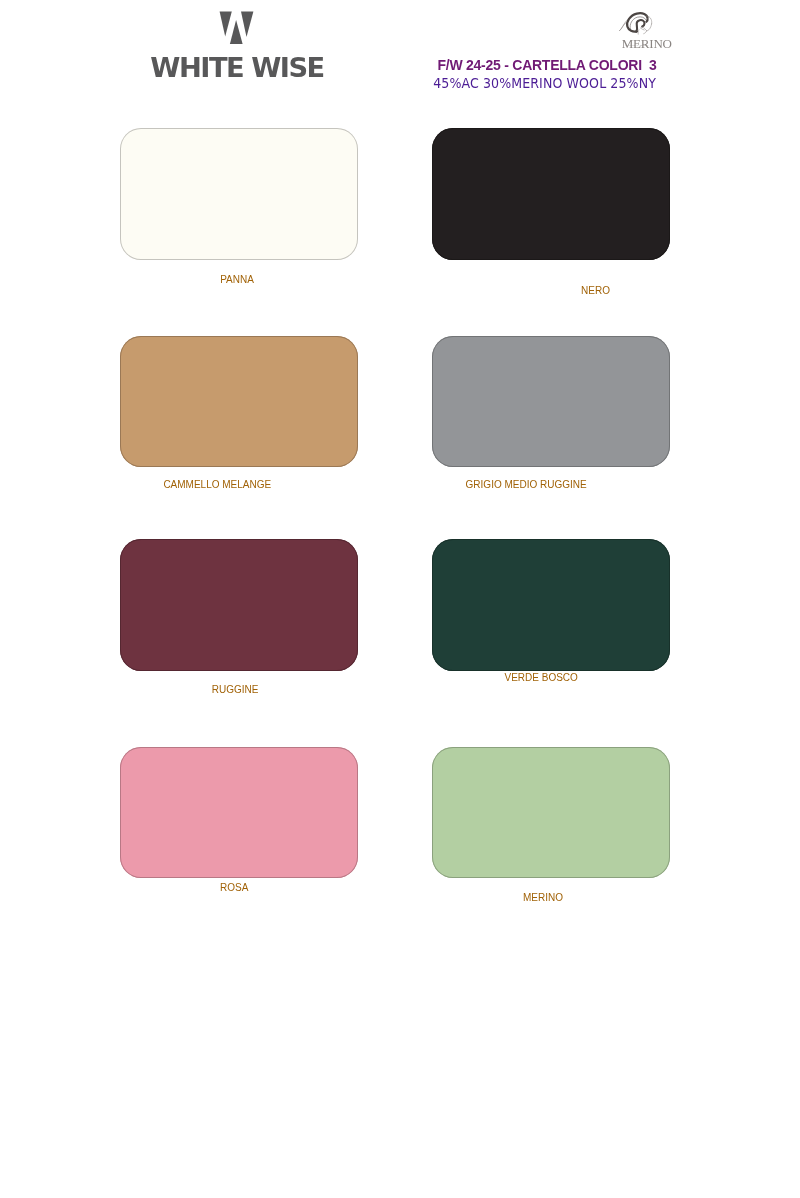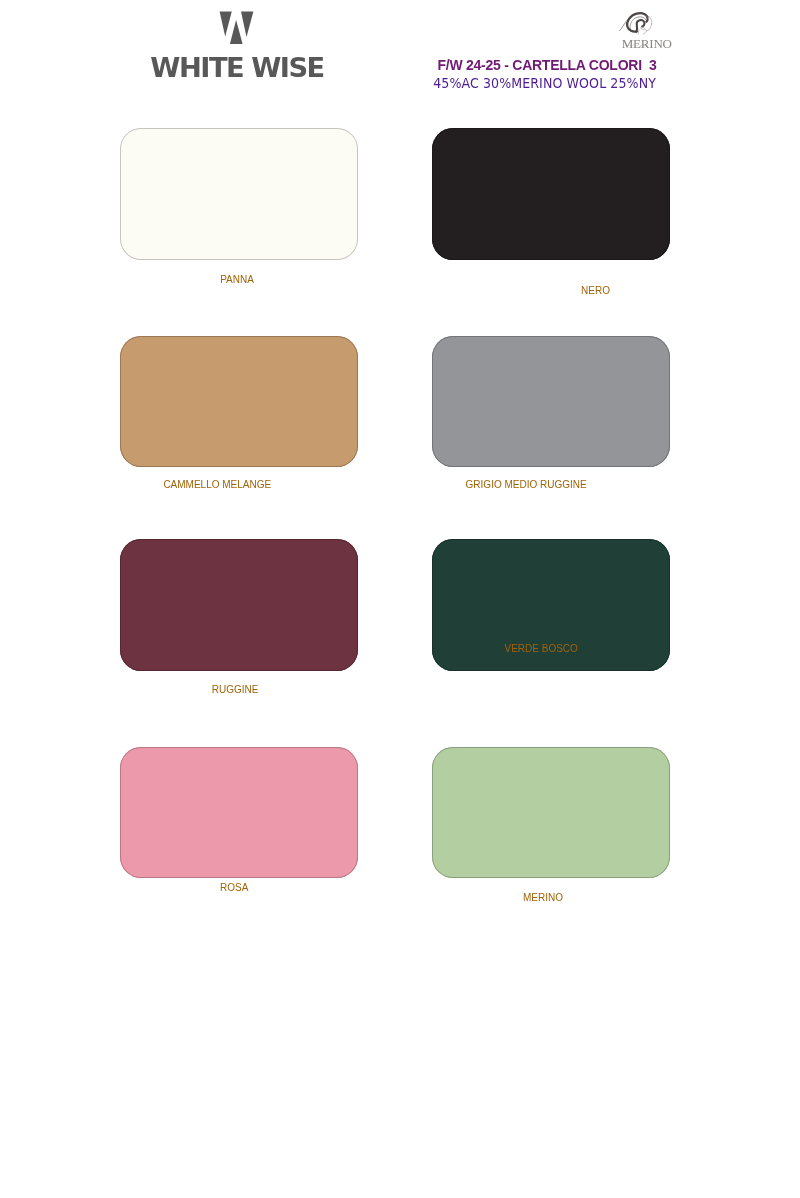--- a/index.html
+++ b/index.html
@@ -86,19 +86,19 @@
       <div class="lbl" style="left: 220.2px; top: 274.6px;">PANNA</div>
       <div class="sw" style="left: 431.75px; top: 128.4px; width: 238.4px; height: 131.2px; background: rgb(35, 31, 32); box-shadow: rgb(27, 24, 24) 0px 0px 0px 1px inset;"></div>
       <div class="lbl" style="left: 533.1px; top: 286px; margin-left: 48px;">NERO</div>
       <div class="sw" style="left: 120px; top: 335.9px; width: 237.5px; height: 131px; background: rgb(198, 155, 109); box-shadow: rgb(154, 120, 85) 0px 0px 0px 1px inset;"></div>
       <div class="lbl" style="left: 163.4px; top: 480.1px;">CAMMELLO MELANGE</div>
       <div class="sw" style="left: 431.75px; top: 335.9px; width: 238.4px; height: 131px; background: rgb(147, 149, 152); box-shadow: rgb(114, 116, 118) 0px 0px 0px 1px inset;"></div>
       <div class="lbl" style="left: 465.6px; top: 480.1px;">GRIGIO MEDIO RUGGINE</div>
       <div class="sw" style="left: 120px; top: 539.1px; width: 237.5px; height: 131.5px; background: rgb(110, 51, 64); box-shadow: rgb(85, 39, 49) 0px 0px 0px 1px inset;"></div>
       <div class="lbl" style="left: 211.7px; top: 684.8px;">RUGGINE</div>
       <div class="sw" style="left: 431.75px; top: 539.1px; width: 238.4px; height: 131.5px; background: rgb(31, 63, 55); box-shadow: rgb(24, 49, 42) 0px 0px 0px 1px inset;"></div>
-      <div class="lbl" style="left: 504.5px; top: 644px;">VERDE BOSCO</div>
+      <div class="lbl" style="left: 504.5px; top: 673px;">VERDE BOSCO</div>
       <div class="sw" style="left: 120px; top: 746.9px; width: 237.5px; height: 130.9px; background: rgb(236, 154, 171); box-shadow: rgb(184, 120, 133) 0px 0px 0px 1px inset;"></div>
       <div class="lbl" style="left: 220px; top: 883px;">ROSA</div>
       <div class="sw" style="left: 431.75px; top: 746.9px; width: 238.4px; height: 130.9px; background: rgb(179, 207, 162); box-shadow: rgb(139, 161, 126) 0px 0px 0px 1px inset;"></div>
       <div class="lbl" style="left: 523px; top: 892.8px;">MERINO</div>
     </div>
 </div>
 
 </body></html>

